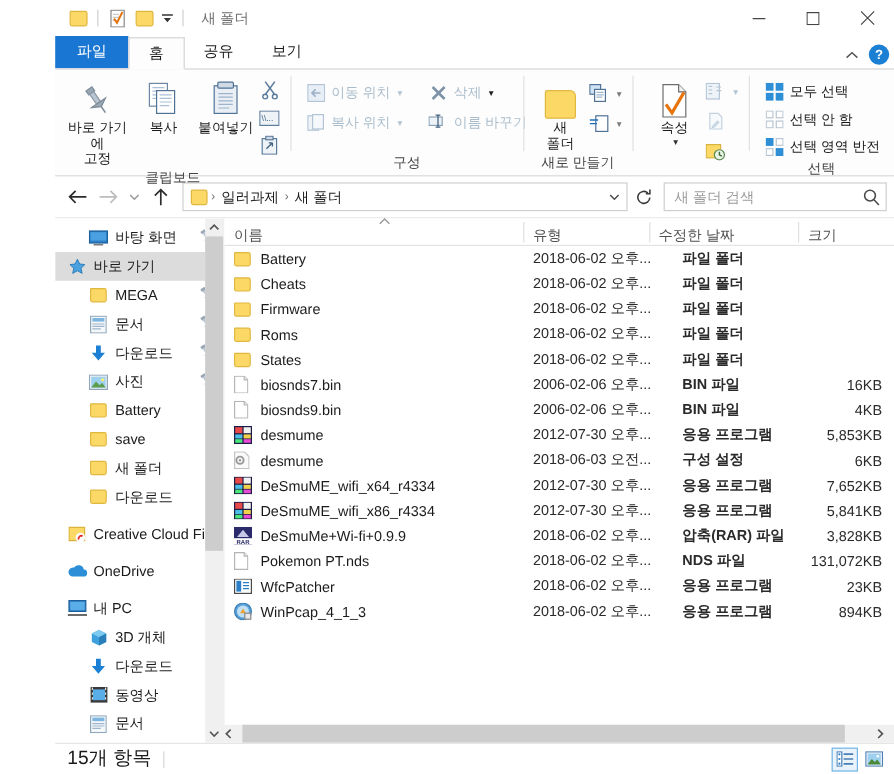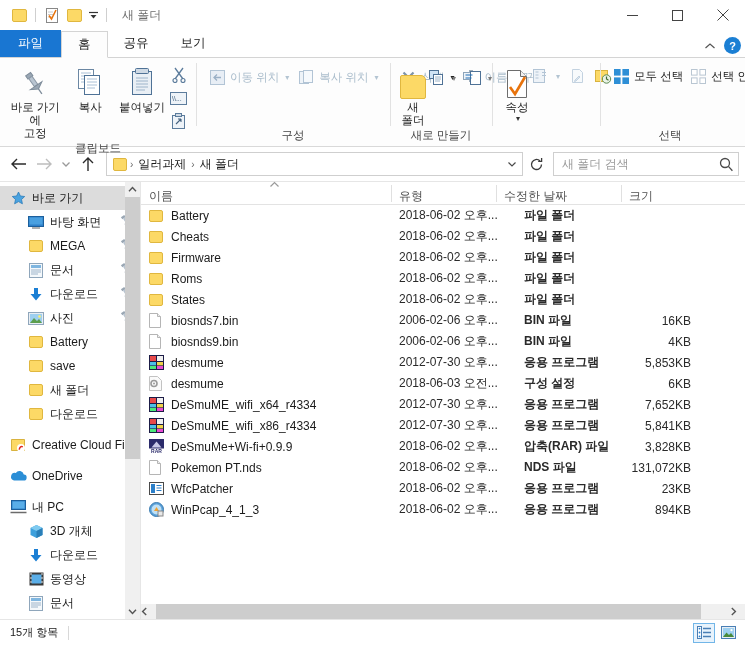--- a/index.html
+++ b/index.html
@@ -4,21 +4,21 @@
 <style>
   * { box-sizing: border-box; margin: 0; padding: 0; }
   html, body {
     width: 745px; height: 645px;
     font-family: "Liberation Sans", "DejaVu Sans", sans-serif;
     font-size: 12px;
     background: #ffffff;
     overflow: hidden;
     -webkit-font-smoothing: antialiased;
   }
-  .window { width: 745px; height: 645px; position: relative; display: flex; flex-direction: column; background: #fff; }
+  .window { width: 745px; height: 645px; position: relative; display: flex; flex-direction: column; background: #fff; padding-left: 46px; }
 
   
   .titlebar {
     height: 30px; background: #ffffff; display: flex; align-items: center;
     flex: 0 0 30px; position: relative;
   }
   .qat { display: flex; align-items: center; padding-left: 8px; gap: 0px; }
   .qat-sep { width: 1px; height: 14px; background: #cfcfcf; margin: 0 5px; }
   .qat-btn { width: 22px; height: 22px; display: flex; align-items: center; justify-content: center; }
   .win-title { font-size: 12px; color: #6d6d6d; margin-left: 10px; }
@@ -55,21 +55,21 @@
   .rgroup-title { text-align: center; font-size: 11.5px; color: #444; padding-bottom: 3px; }
 
   .bigbtn {
     width: 62px; display: flex; flex-direction: column; align-items: center; padding-top: 4px;
     font-size: 11.5px; color: #1b1b1b; text-align: center; line-height: 1.15;
   }
   .bigbtn .ico { height: 34px; display: flex; align-items: flex-end; justify-content: center; }
   .bigbtn .lbl { margin-top: 2px; }
   .bigbtn.wide { width: 70px; }
 
-  .smallcol { display: flex; gap: 3px; padding-top: 5px; text-align: right; }
+  .smallcol { display: flex; flex-direction: column; gap: 3px; padding-top: 5px; text-align: right; }
   .smallbtn { display: flex; align-items: center; gap: 4px; font-size: 11.5px; color: #1b1b1b; height: 22px; padding: 0 3px; white-space: nowrap; }
   .smallbtn.dim { color: #a9bccb; }
   .smallbtn .ico { width: 17px; height: 17px; display: flex; align-items: center; justify-content: center; }
   .dd { font-size: 8px; color: #7b7b7b; margin-left: 2px; }
   .dd.dim { color: #b3c4d2; }
 
   .iconstack { display: flex; flex-direction: column; align-items: center; justify-content: center; gap: 3px; padding-top: 4px; }
   .mini { width: 22px; height: 20px; display: flex; align-items: center; justify-content: center; }
 
   
@@ -136,21 +136,21 @@
   .hscroll { height: 15px; background: #f0f0f0; display: flex; align-items: center; }
   .hscroll .arrow { width: 15px; text-align: center; color: #555; font-size: 9px; line-height: 15px; }
   .hscroll .track { flex: 1; height: 15px; position: relative; }
   .hscroll .thumb { position: absolute; left: 0; top: 0; bottom: 0; width: 95%; background: #cdcdcd; }
 
   
   .statusbar {
     flex: 0 0 26px; height: 26px; display: flex; align-items: center;
     background: #fff; border-top: 1px solid #e6e6e6; padding: 0 4px; position: relative;
   }
-  .status-text { font-size: 11px; color: #1b1b1b; padding-left: 6px; }
+  .status-text { font-size: 16px; color: #1b1b1b; padding-left: 6px; }
   .status-sep { width: 1px; height: 14px; background: #d8d8d8; margin-left: 10px; }
   .viewbtns { position: absolute; right: 6px; display: flex; gap: 2px; }
   .viewbtn { width: 22px; height: 20px; display: flex; align-items: center; justify-content: center; }
   .viewbtn.on { border: 1px solid #72b6e8; background: #e8f3fc; }
 
   svg { display: block; }
 </style>
 </head>
 <body>
 
@@ -507,48 +507,48 @@
             <path d="M9.4 9.4l4 4.4" stroke="#4a4a4a" stroke-width="1.3"></path>
           </svg>
       </span>
     </div>
   </div>
 
   <div class="main">
 
     <div class="navpane">
 
-      <div class="navrow l1 sel">
-        <span class="nico">
-          <svg width="15" height="15" viewBox="0 0 15 15">
-              <path d="M7.5 1l1.9 4 4.3.5-3.2 3 .9 4.3-3.9-2.2-3.9 2.2.9-4.3-3.2-3 4.3-.5z" fill="#4aa3e0" stroke="#2b7bb9" stroke-width=".8"></path>
-            </svg>
-        </span>
-        <span>바로 가기</span>
-      </div>
-
       <div class="navrow l2">
         <span class="nico">
           <svg width="16" height="14" viewBox="0 0 16 14">
               <rect x="0.5" y="1.5" width="15" height="10" fill="#2f80c9" stroke="#1c5f9c"></rect>
               <rect x="1.5" y="2.5" width="13" height="7" fill="#4aa0e0"></rect>
               <path d="M4 13h8" stroke="#7a7a7a" stroke-width="1.2"></path>
             </svg>
         </span>
         <span>바탕 화면</span>
         <span class="pin">
           <svg width="12" height="14" viewBox="0 0 12 14">
               <g transform="rotate(-35 6 7)">
                 <rect x="4" y="1" width="4" height="2.5" fill="#9aa7b4"></rect>
                 <rect x="4.8" y="3.5" width="2.4" height="5" fill="#b9c5d1"></rect>
                 <path d="M2.5 8.5h7l-3.5 2.5z" fill="#9aa7b4"></path>
                 <path d="M6 11v2.5" stroke="#9aa7b4"></path>
               </g>
             </svg>
         </span>
+      </div>
+
+      <div class="navrow l1 sel">
+        <span class="nico">
+          <svg width="15" height="15" viewBox="0 0 15 15">
+              <path d="M7.5 1l1.9 4 4.3.5-3.2 3 .9 4.3-3.9-2.2-3.9 2.2.9-4.3-3.2-3 4.3-.5z" fill="#4aa3e0" stroke="#2b7bb9" stroke-width=".8"></path>
+            </svg>
+        </span>
+        <span>바로 가기</span>
       </div>
 
       <div class="navrow l2">
         <span class="nico">
           <span class="folder" style="width:14px;height:12px;">
               <i style="width:14px;height:12px;"></i>
             </span>
         </span>
         <span>MEGA</span>
         <span class="pin">

